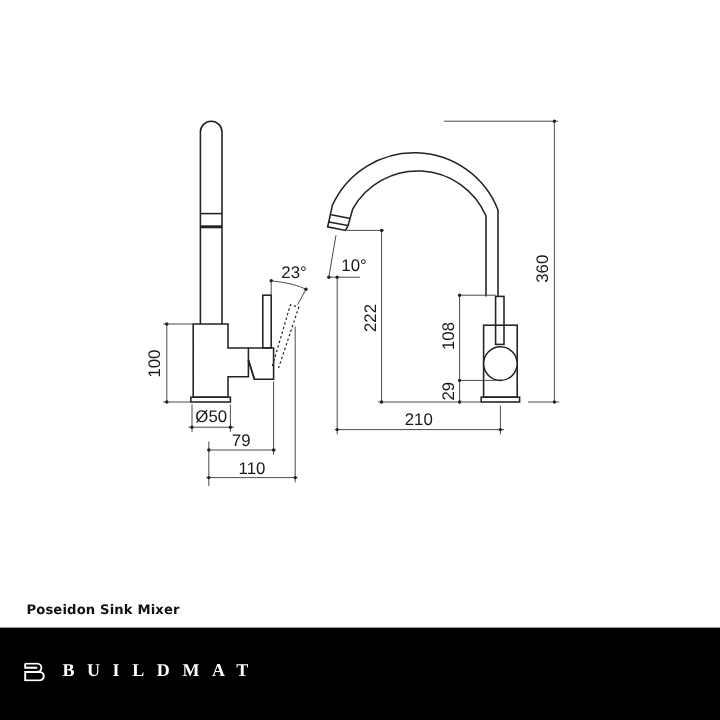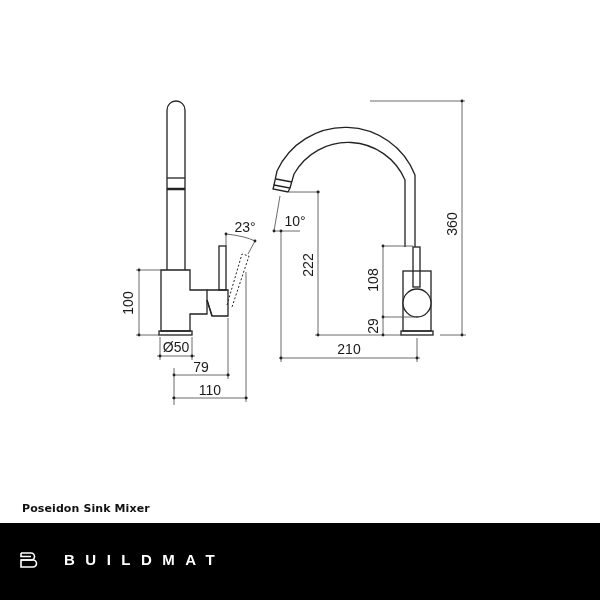--- a/index.html
+++ b/index.html
@@ -2,21 +2,21 @@
 <html><head>
 <meta charset="utf-8">
 <style>
   html, body { margin: 0; padding: 0; background: #ffffff; }
   body { width: 600px; height: 600px; position: relative; overflow: hidden; font-family: "Liberation Sans", sans-serif; }
   #drawing { position: absolute; left: 0; top: 0; width: 600px; height: 520px; }
   .dimtxt { font-family: "Liberation Sans", sans-serif; font-size: 14px; fill: #1a1a1a; }
   #product-title { position: absolute; left: 22px; top: 484px; font-family: "DejaVu Sans", sans-serif; font-weight: bold; font-size: 11px; color: #111; letter-spacing: 0.1px; margin-top: 18px; }
   #footer { position: absolute; left: 0; top: 523px; width: 600px; height: 77px; background: #000; }
   #brand { position: absolute; left: 20px; top: 28px; display: flex; align-items: center; }
-  #brand-name { color: #fff; font-family: Liberation Sans, sans-serif; font-weight: bold; font-size: 15px; letter-spacing: 10.5px; margin-left: 24px; }
+  #brand-name { color: #fff; font-family: Liberation Serif, serif; font-weight: bold; font-size: 15px; letter-spacing: 10.5px; margin-left: 12px; }
 </style>
 </head>
 <body>
 
 <svg id="drawing" viewBox="0 0 600 520" xmlns="http://www.w3.org/2000/svg">
 
   <g fill="none" stroke="#222" stroke-width="1.3">
 
     <path d="M167 270 L167 110 A9 9 0 0 1 185 110 L185 270"></path>
 

